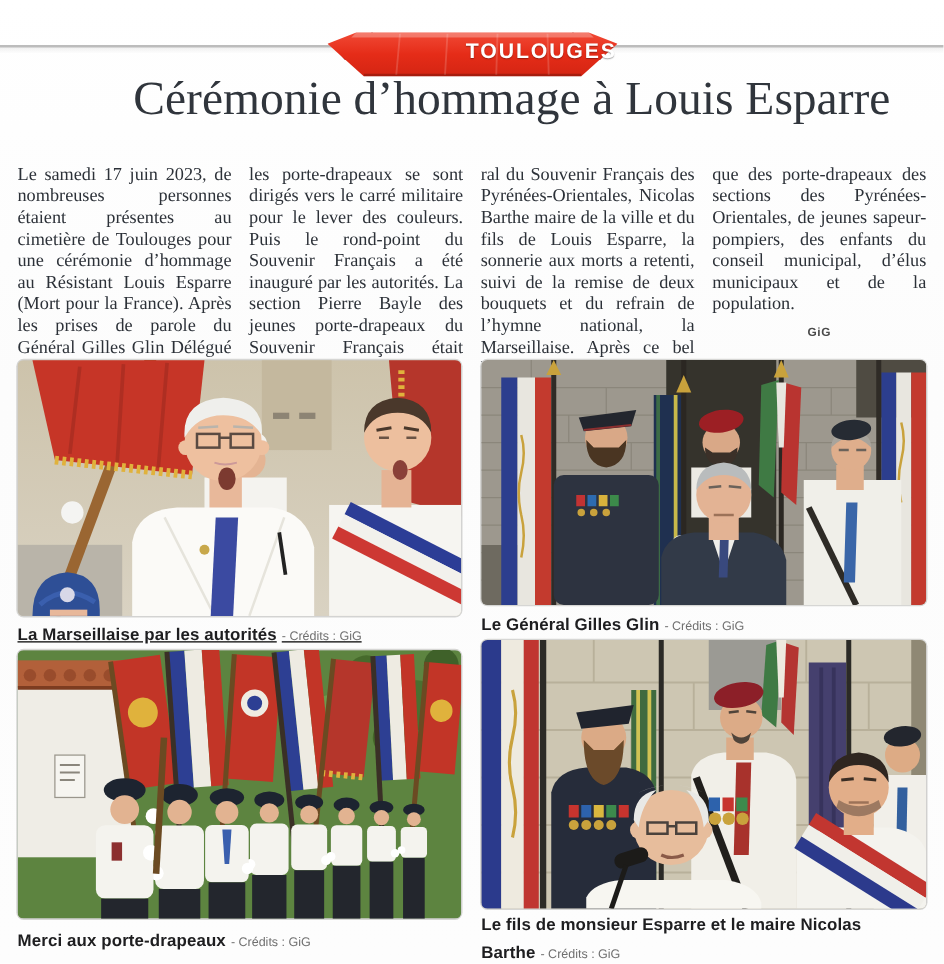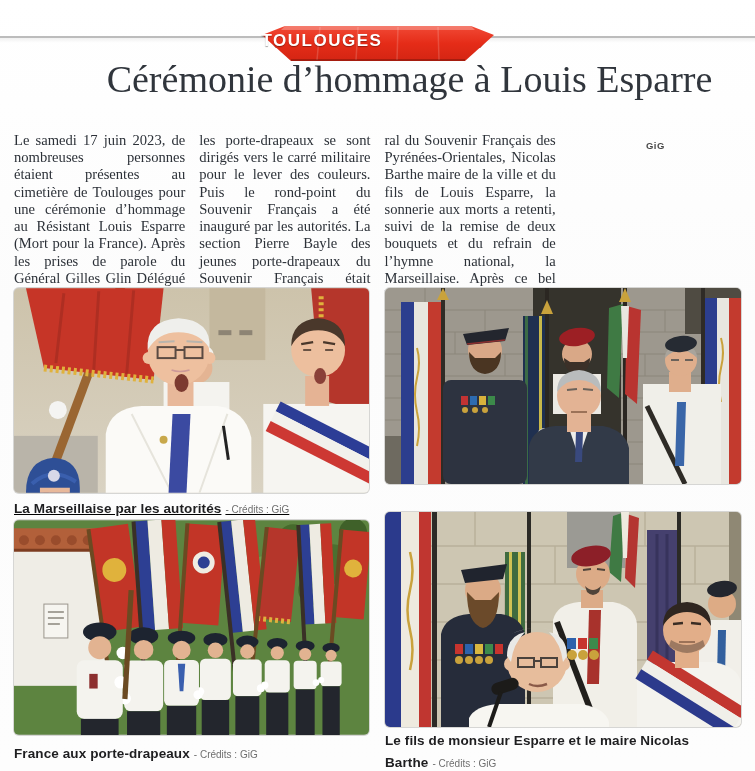--- a/index.html
+++ b/index.html
@@ -4,21 +4,21 @@
 <style>
   html,body{margin:0;padding:0;background:#ffffff;}
   .page{position:relative;width:755px;height:771px;overflow:hidden;
         background:linear-gradient(180deg,#ffffff 0%,#fcfcfc 40%,#fdfdfd 100%);
         font-family:"Liberation Sans",sans-serif;}
   .rule{position:absolute;left:0;top:36px;width:755px;height:2px;background:#bcbcbc;}
   .rule-shadow{position:absolute;left:0;top:38px;width:755px;height:5px;
         background:linear-gradient(180deg,rgba(0,0,0,.06),rgba(0,0,0,0));}
   .banner{position:absolute;left:50%;top:23px;transform:translateX(-50%);width:232px;height:40px;}
   .banner svg{display:block;}
-  .banner-label{position:absolute;left:0;top:8px;width:100%;text-align:left;color:#ffffff;
+  .banner-label{position:absolute;left:0;top:8px;width:100%;text-align:right;color:#ffffff;
         font-weight:bold;font-size:17px;letter-spacing:1.5px;
         text-shadow:0 1px 1px rgba(0,0,0,.35);}
   .headline{position:absolute;left:0;top:57px;width:755px;text-align:center;
         font-family:"Liberation Serif",serif;font-weight:500;font-size:38px;color:#30353c;margin-left:32px;}
   .article{position:absolute;left:14px;top:132px;width:727px;display:flex;gap:14px;}
   .col{flex:1;font-family:"Liberation Serif",serif;font-size:14.6px;line-height:1.18;
         color:#2c3138;text-align:justify;}
   .col p{margin:0;}
   .signature{text-align:center;font-size:9.5px;color:#4a4a4a;font-weight:bold;
         font-family:"Liberation Sans",sans-serif;margin-top:8px;letter-spacing:.5px;}
@@ -61,20 +61,21 @@
     <div class="col">
       <p>Le samedi 17 juin 2023, de nombreuses personnes étaient présentes au cimetière de Toulouges pour une cérémonie d’hommage au Résistant Louis Esparre (Mort pour la France). Après les prises de parole du Général Gilles Glin Délégué Géné-</p>
     </div>
     <div class="col">
       <p>les porte-drapeaux se sont dirigés vers le carré militaire pour le lever des couleurs. Puis le rond-point du Souvenir Français a été inauguré par les autorités. La section Pierre Bayle des jeunes porte-drapeaux du Souvenir Français était présente, ainsi</p>
     </div>
     <div class="col">
       <p>ral du Souvenir Français des Pyrénées-Orientales, Nicolas Barthe maire de la ville et du fils de Louis Esparre, la sonnerie aux morts a retenti, suivi de la remise de deux bouquets et du refrain de l’hymne national, la Marseillaise. Après ce bel hommage,</p>
     </div>
     <div class="col">
+      <p>que des porte-drapeaux des sections des Pyrénées-Orientales, de jeunes sapeur-pompiers, des enfants du conseil municipal, d’élus municipaux et de la population.</p>
       <div class="signature">GiG</div>
     </div>
   </div>
 
   <div class="photo" style="left:14px;top:288px;width:355px;height:205px;">
     <svg width="355" height="205" viewBox="0 0 356 205">
       <defs>
         <linearGradient id="p1wall" x1="0" y1="0" x2="0" y2="1">
           <stop offset="0" stop-color="#cdc3ab"></stop>
             <stop offset="1" stop-color="#d9d2c2"></stop>
@@ -206,20 +207,23 @@
       <rect x="258" y="96" width="78" height="100" fill="#f0efe9"></rect>
       <line x1="262" y1="118" x2="300" y2="196" stroke="#2e2b26" stroke-width="5"></line>
       <polygon points="292,114 301,114 299,178 290,178" fill="#3a66a8"></polygon>
       <rect x="284" y="84" width="22" height="20" fill="#dfae8c"></rect>
       <circle cx="296" cy="72" r="16" fill="#dfae8c"></circle>
       <path d="M280,70 Q280,58 296,56 Q312,58 312,70 Q304,62 296,62 Q288,62 280,70 Z" fill="#a8a49c"></path>
       <ellipse cx="296" cy="56" rx="16" ry="8" fill="#262b33" transform="rotate(-6 296 56)"></ellipse>
       <path d="M286,72 L294,72 M300,72 L308,72" stroke="#6b625a" stroke-width="2"></path>
     </svg>
   </div>
+  <div class="caption" style="left:385px;top:489px;width:356px;">
+    <span class="cap-bold">Le Général Gilles Glin</span><span class="cap-credits">- Crédits : GiG</span>
+  </div>
 
   <div class="photo" style="left:14px;top:520px;width:355px;height:215px;">
     <svg width="355" height="215" viewBox="0 0 356 215">
       <rect width="356" height="215" fill="#5d8440"></rect>
       <circle cx="280" cy="20" r="16" fill="#466a2c"></circle>
         <circle cx="320" cy="44" r="20" fill="#4a7030"></circle>
       <circle cx="250" cy="50" r="14" fill="#6d9a4c"></circle>
         <circle cx="340" cy="12" r="14" fill="#3f6129"></circle>
       <circle cx="300" cy="70" r="15" fill="#456829"></circle>
         <circle cx="215" cy="18" r="12" fill="#6d9a4c"></circle>
@@ -336,21 +340,21 @@
             <rect x="-18" y="83" width="36" height="80" fill="#23262d"></rect>
             <circle cx="20" cy="48" r="6" fill="#ffffff"></circle>
             <circle cx="22" cy="20" r="6" fill="#ffffff"></circle>
             <line x1="24" y1="64" x2="30" y2="-40" stroke="#6b4a22" stroke-width="5"></line>
             <rect x="-10" y="40" width="8" height="14" fill="#8c2f2f"></rect>
           </g>
       </g>
     </svg>
   </div>
   <div class="caption" style="left:14px;top:742px;width:355px;">
-    <span class="cap-bold">France aux porte-drapeaux</span><span class="cap-credits">- Crédits : GiG</span>
+    <span class="cap-bold">Merci aux porte-drapeaux</span><span class="cap-credits">- Crédits : GiG</span>
   </div>
 
   <div class="photo" style="left:385px;top:512px;width:356px;height:215px;">
     <svg width="356" height="215" viewBox="0 0 356 215">
       <rect width="356" height="215" fill="#cdc6b2"></rect>
       <path d="M0,34 H356 M0,72 H356 M0,110 H356 M0,148 H356 M0,186 H356" stroke="#b8b09a" stroke-width="1.5"></path>
       <path d="M90,0 V34 M170,34 V72 M120,72 V110 M260,0 V34 M310,34 V72" stroke="#b8b09a" stroke-width="1.5"></path>
       <rect x="182" y="0" width="58" height="56" fill="#9b9a94"></rect>
       <rect x="344" y="0" width="12" height="215" fill="#8f8874"></rect>
 

